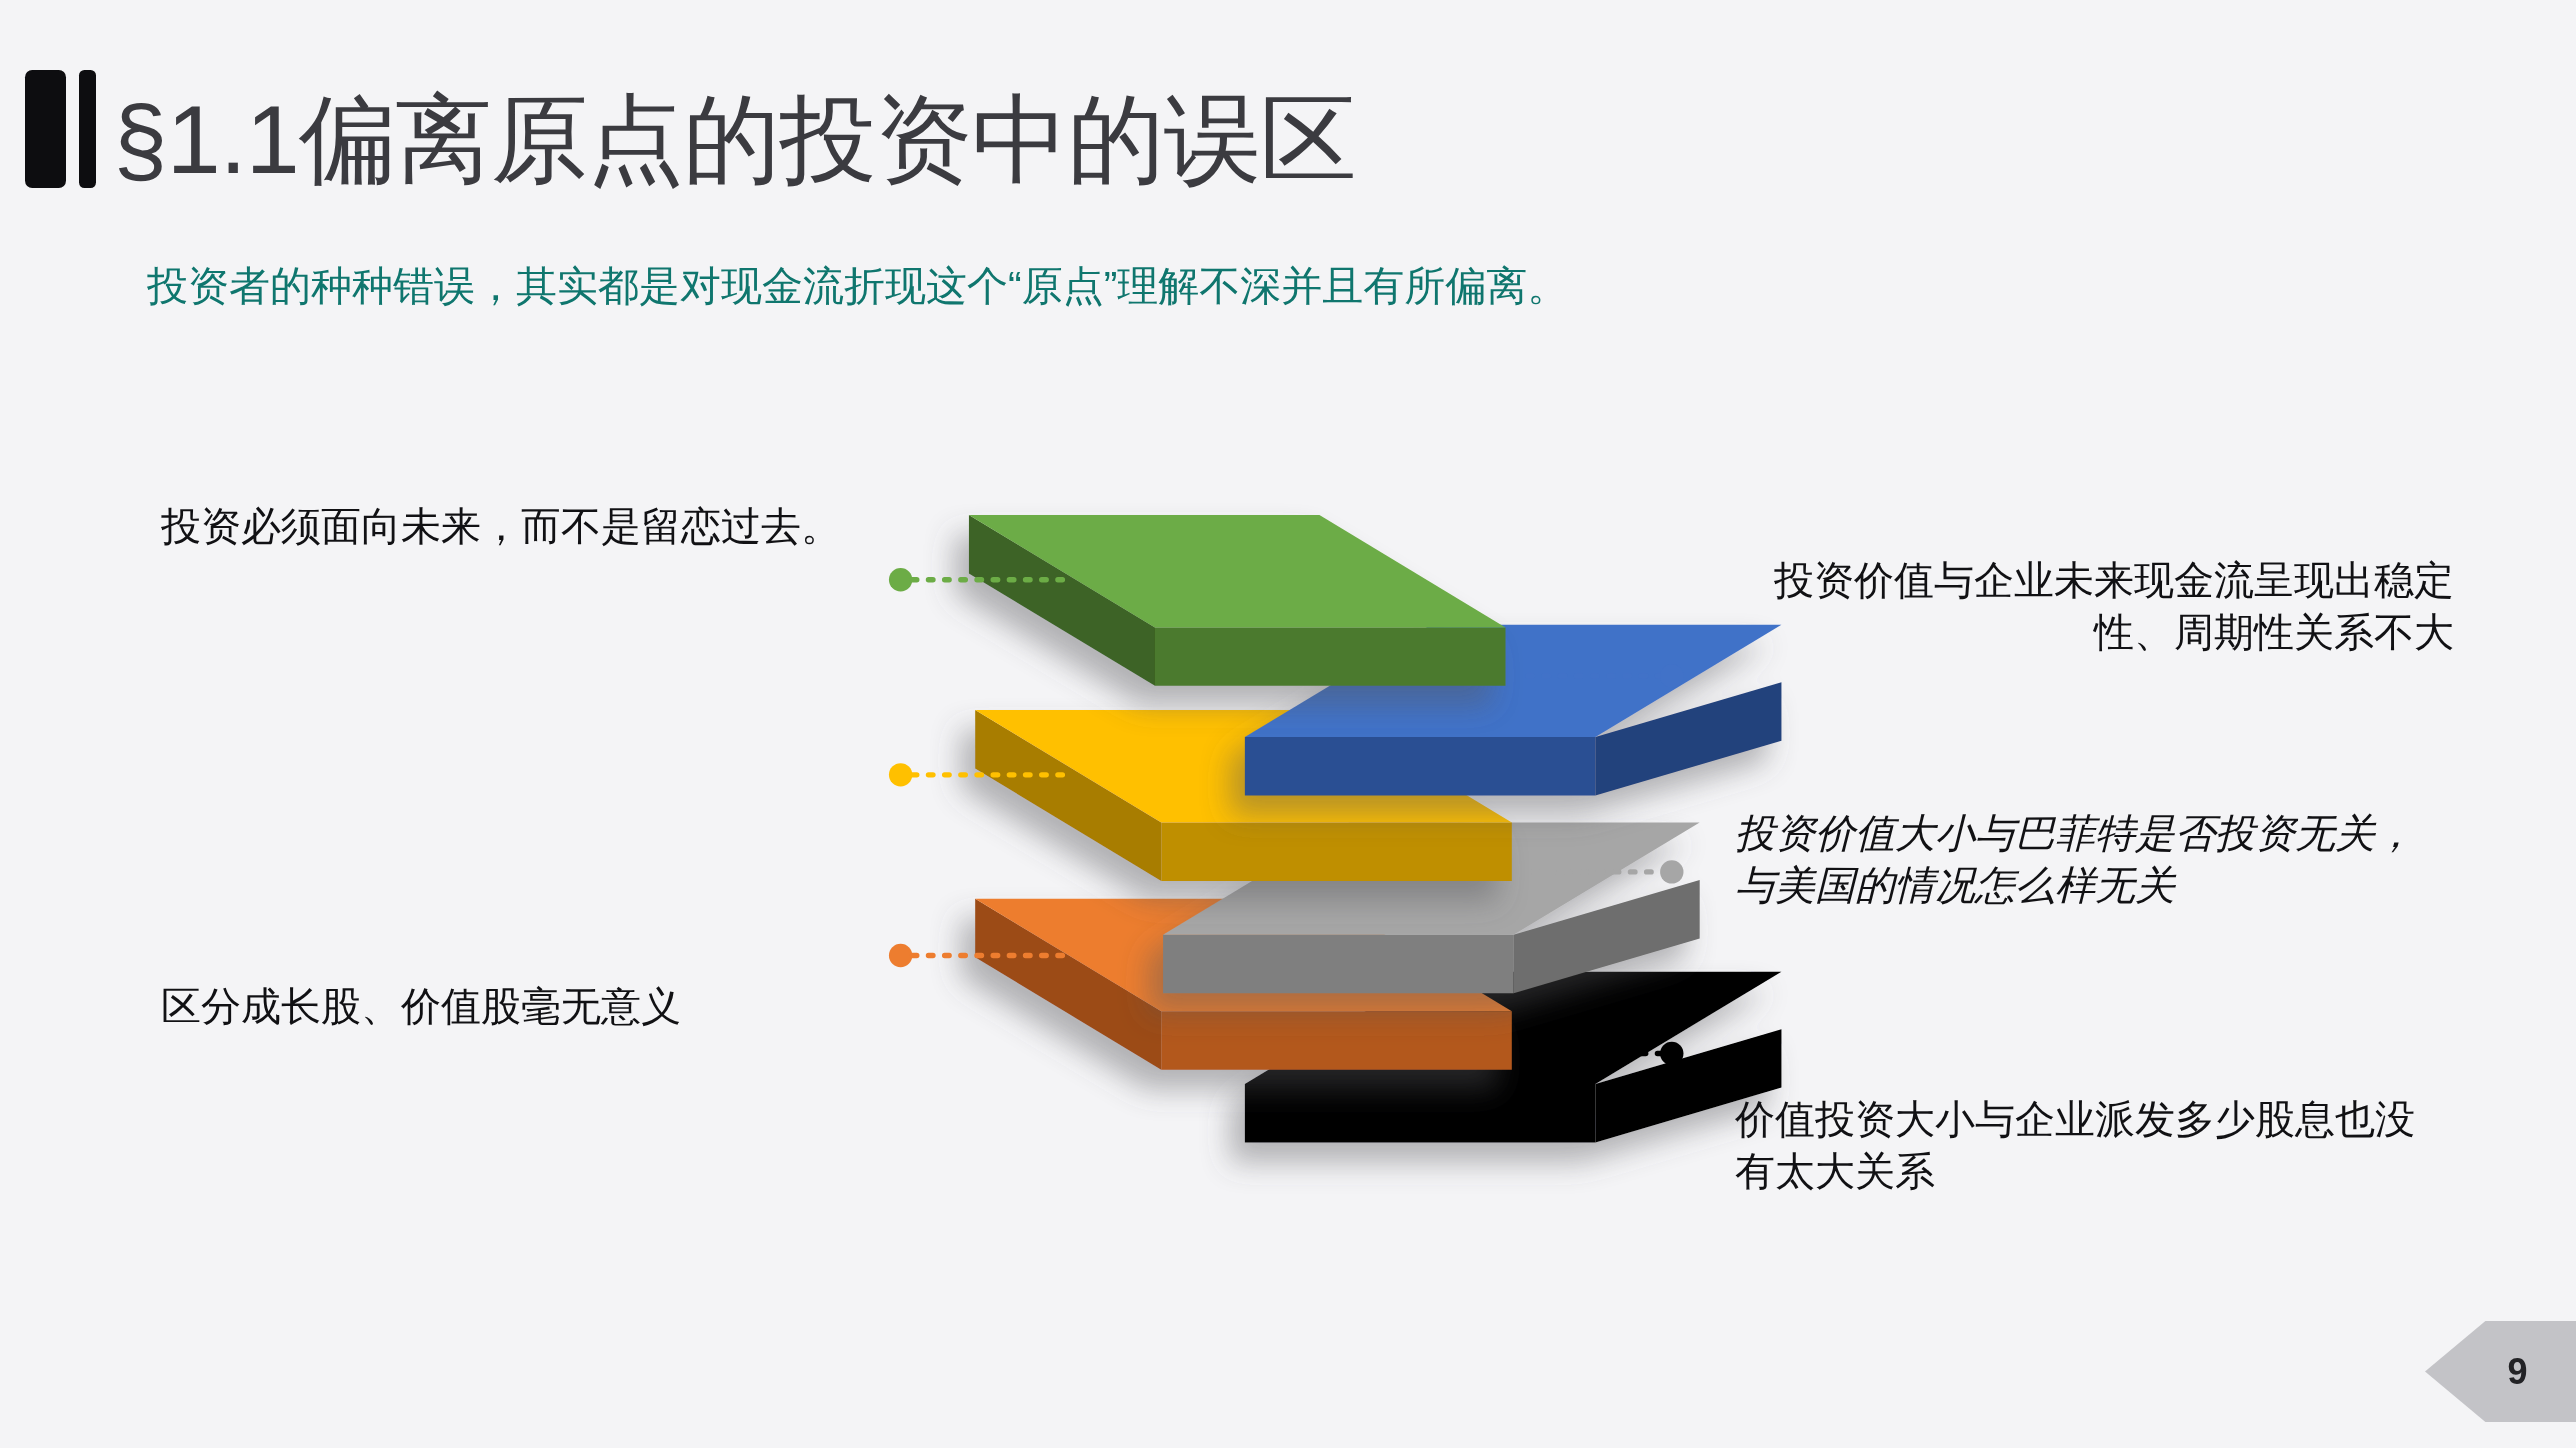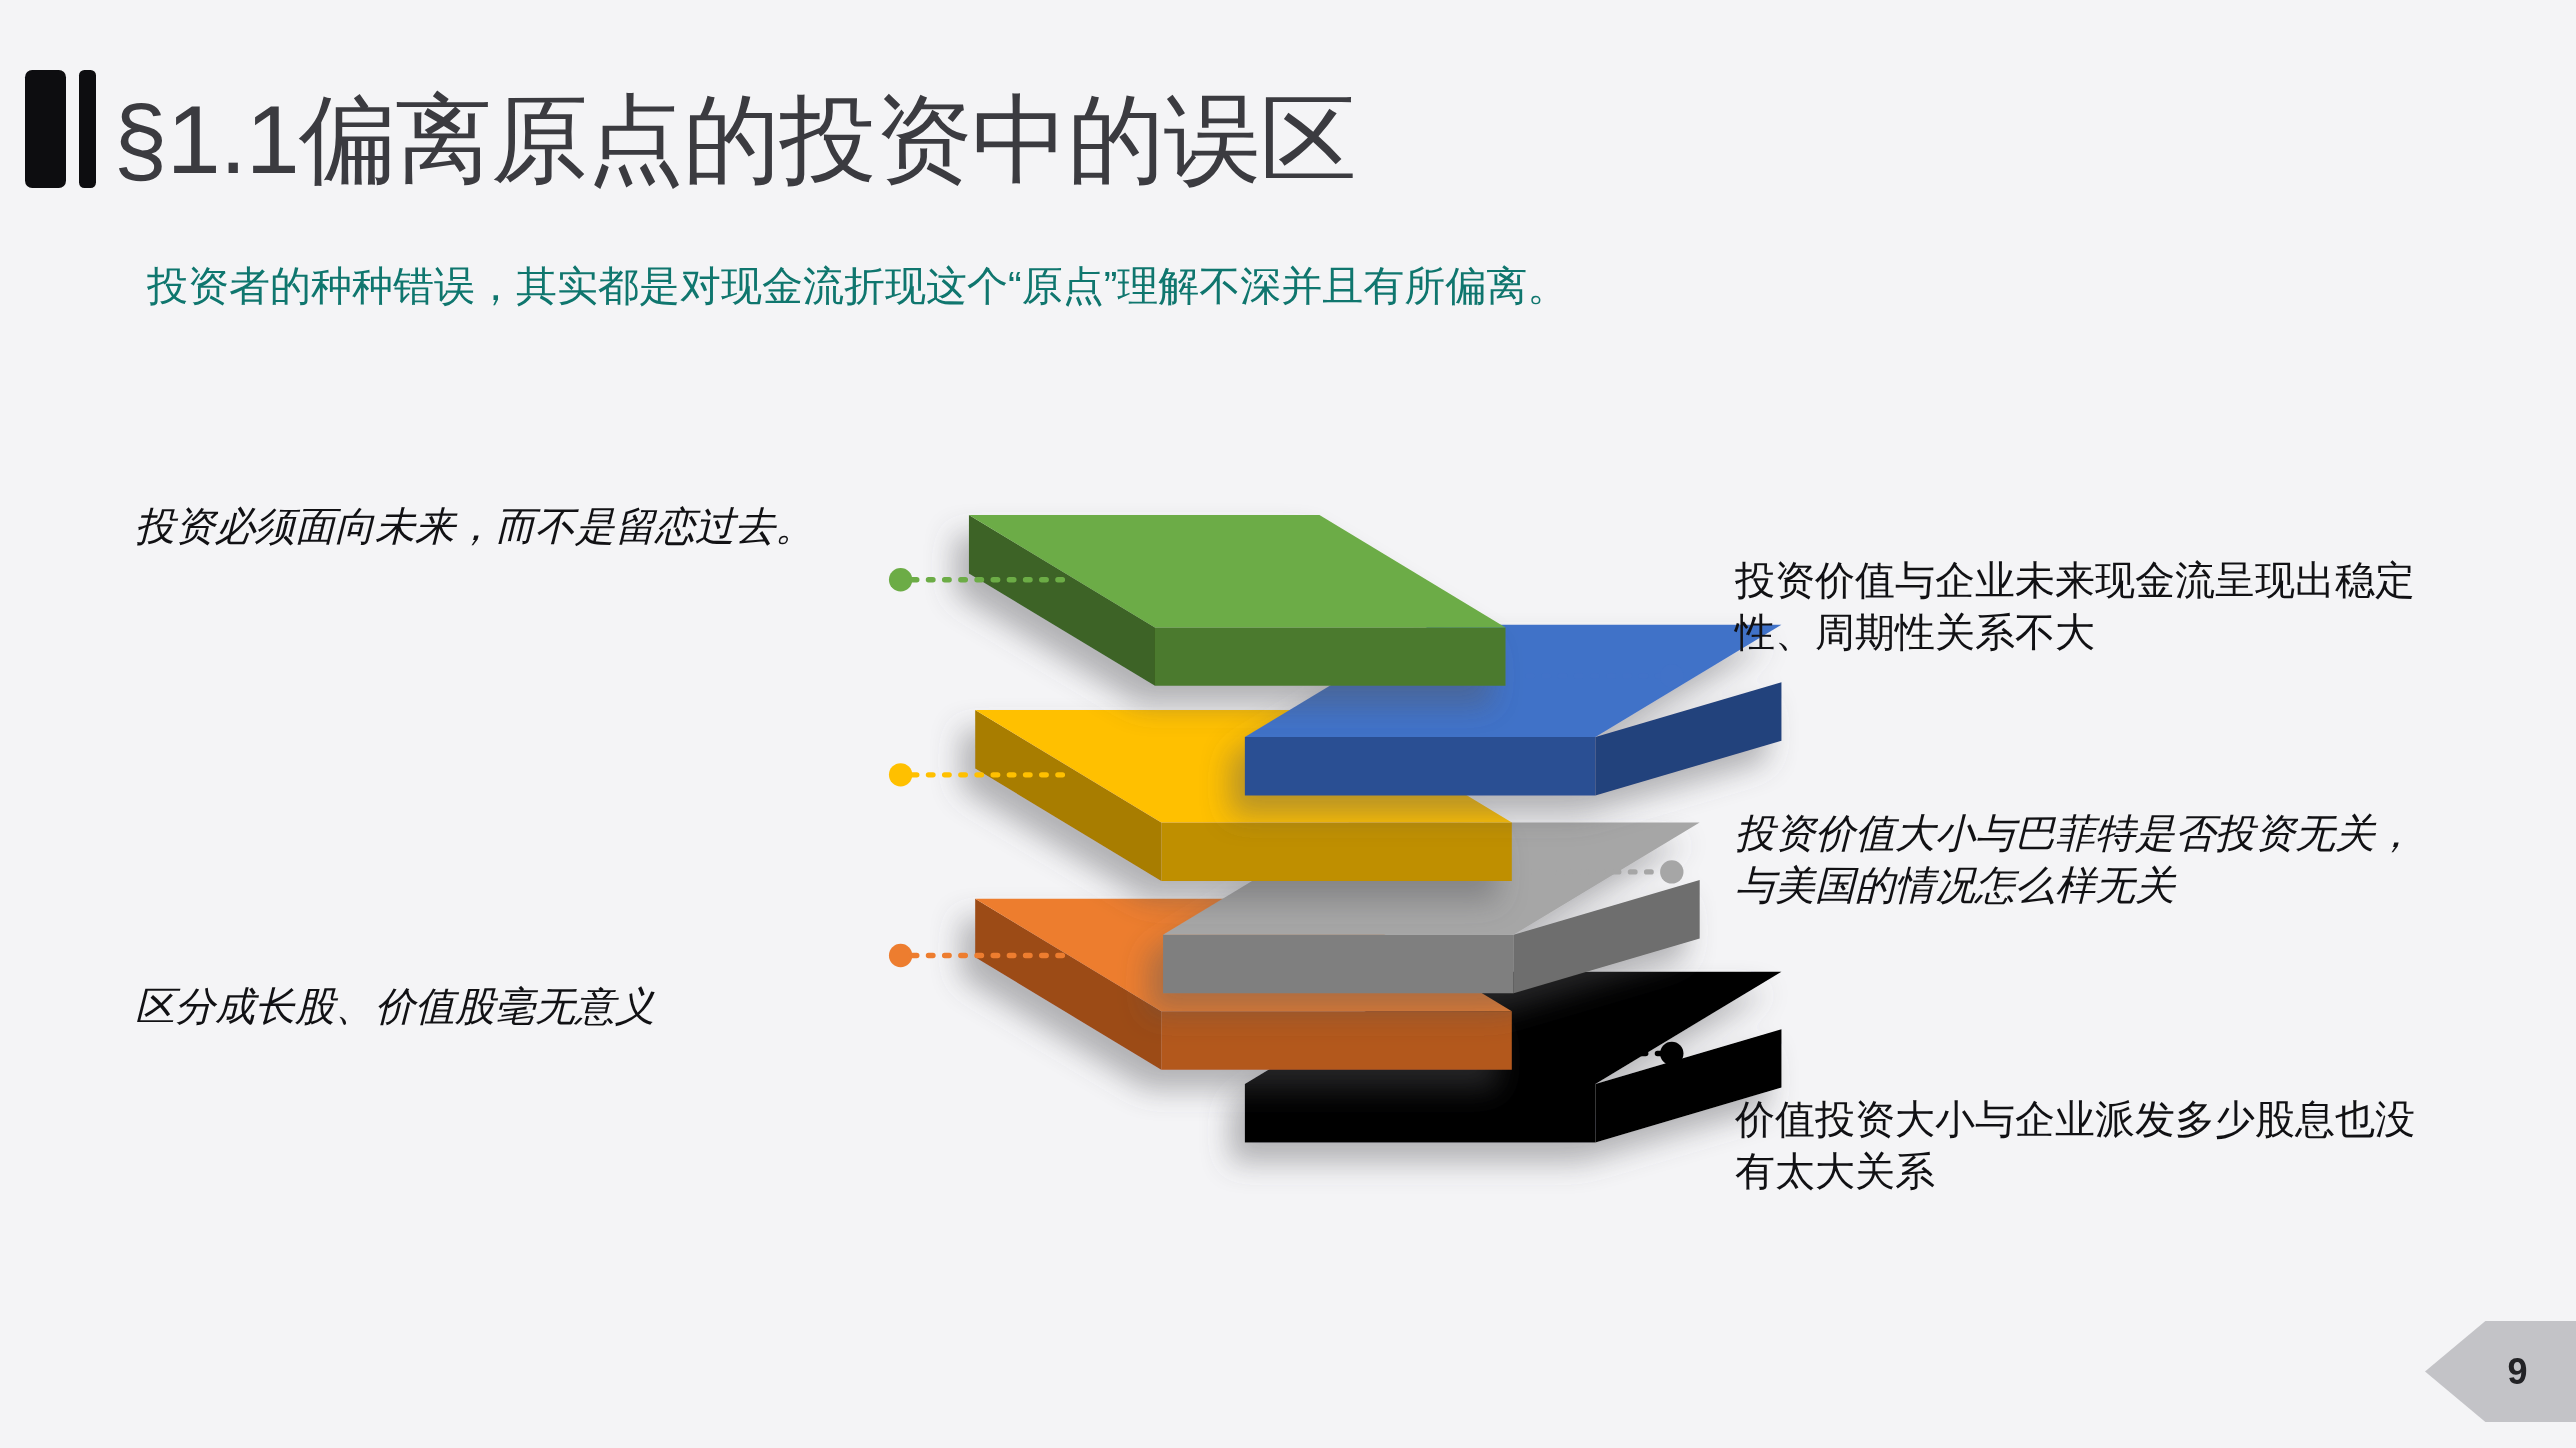--- a/index.html
+++ b/index.html
@@ -57,28 +57,28 @@
     white-space: nowrap;
   }
 
   
   .side-text {
     position: absolute;
     font-size: 40px;
     line-height: 1.3;
     color: #111114;
   }
-  .left-text  { left: 135px; width: 710px; font-style: italic; }
+  .left-text  { left: 161px; width: 710px; }
   .right-text { left: 1735px; width: 719px; }
 
   .lt-0 { top: 500px; }
   .lt-1 { top: 714px; }
   .lt-2 { top: 980px; }
 
-  .rt-0 { top: 554px; }
+  .rt-0 { top: 554px; text-align: right; }
   .rt-1 { top: 807px; font-style: italic; }
   .rt-2 { top: 1053px; margin-top: 40px; }
 
   
   .diagram {
     position: absolute;
     left: 0; top: 0;
     width: 2576px; height: 1449px;
     pointer-events: none;
   }

